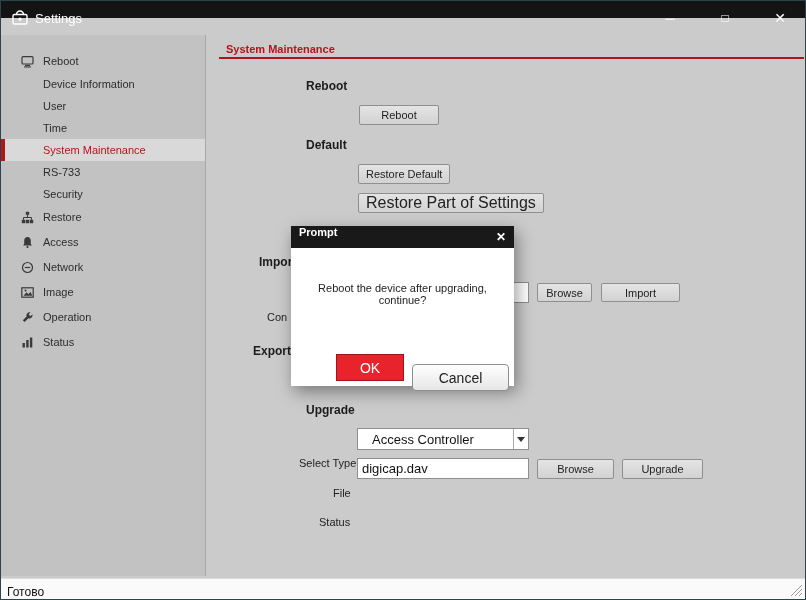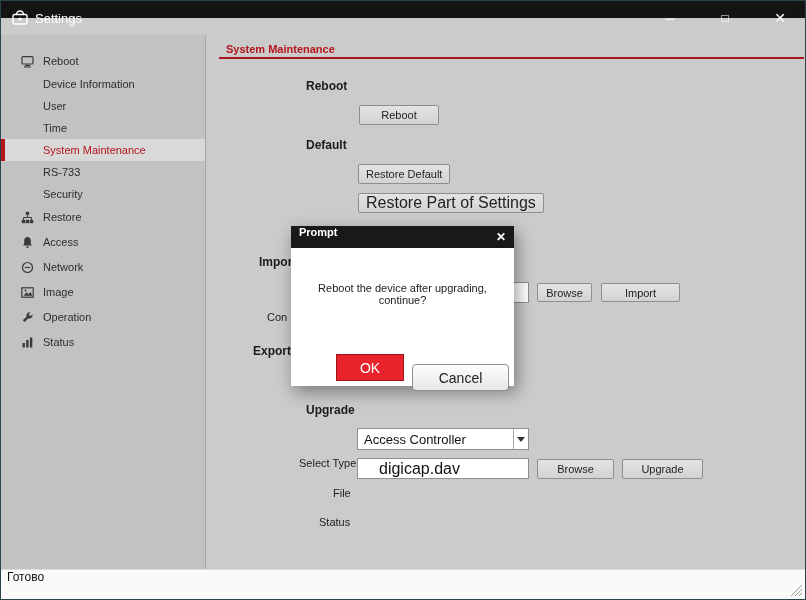--- a/index.html
+++ b/index.html
@@ -30,44 +30,44 @@
   .si.selected .lb{color:#b3151c;}
   
   .tab-label{position:absolute;left:225px;top:42px;font-size:11px;font-weight:bold;color:#b3151c;white-space:nowrap;}
   .tab-line{position:absolute;left:218px;top:56px;right:1px;height:2px;background:#a8171d;}
   .heading{position:absolute;font-size:12px;font-weight:bold;color:#1c1c1c;white-space:nowrap;}
   .flabel{position:absolute;font-size:11px;color:#222;white-space:nowrap;margin-top:24px;}
   .btn{position:absolute;height:20px;background:linear-gradient(#e4e4e4,#d2d2d2);
     border:1px solid #8f8f8f;border-radius:2px;font-size:11px;color:#222;
     display:flex;align-items:center;justify-content:center;padding:0 7px;white-space:nowrap;cursor:default;}
   .tbox{position:absolute;background:#fff;border:1px solid #8f8f8f;font-family:"Liberation Sans",sans-serif;
-    font-size:16px;color:#111;padding:0 21px;}
+    font-size:13px;color:#111;padding:0 4px;}
   .select{position:absolute;background:#fff;border:1px solid #8f8f8f;display:flex;align-items:center;
-    font-size:13px;color:#111;padding-left:6px;cursor:default;}
+    font-size:13px;color:#111;padding-left:14px;cursor:default;}
   .sel-arrow{position:absolute;right:0;top:0;bottom:0;width:15px;border-left:1px solid #aaa;
     display:flex;align-items:center;justify-content:center;}
   .sel-arrow::after{content:"";width:0;height:0;border-left:4px solid transparent;
     border-right:4px solid transparent;border-top:5px solid #333;}
   
   .dialog{position:absolute;left:290px;top:225px;width:223px;height:160px;background:#fff;
     box-shadow:3px 6px 16px rgba(0,0,0,.4);z-index:20;}
   .dlg-title{position:relative;height:22px;background:#191919;color:#fff;display:flex;align-items:flex-start;
     padding:0 8px;font-size:11px;font-weight:bold;}
   .dlg-close{position:absolute;right:8px;top:0;height:22px;display:flex;align-items:center;
     font-size:12px;font-weight:bold;cursor:default;}
   .dlg-msg{position:absolute;left:8px;right:8px;top:56px;text-align:center;font-size:11px;color:#222;}
   .dlg-ok{position:absolute;left:45px;top:128px;width:68px;height:27px;background:#e8232b;
     border:1px solid #a3121a;color:#fff;font-size:14px;display:flex;align-items:center;
     justify-content:center;cursor:default;}
   .dlg-cancel{position:absolute;left:121px;top:128px;width:97px;height:27px;
     background:linear-gradient(#fefefe,#e7e7e7);border:1px solid #8f8f8f;border-radius:4px;
     color:#222;font-size:14px;display:flex;align-items:center;justify-content:center;cursor:default;margin-top:10px;}
   
-  .statusbar{position:absolute;left:0;right:0;bottom:0;height:30px;background:#fafafa;
-    border-top:1px solid #dcdcdc;display:flex;align-items:flex-start;padding:0 6px;
+  .statusbar{position:absolute;left:0;right:0;bottom:0;height:21px;background:#fafafa;
+    border-top:1px solid #dcdcdc;display:flex;align-items:flex-end;padding:0 6px;
     font-size:12px;color:#111;}
   .grip{position:absolute;right:2px;bottom:2px;width:13px;height:13px;}
 </style>
 </head>
 <body>
 
 <div class="window">
 
   <div class="titlebar">
     <span class="app-icon">

